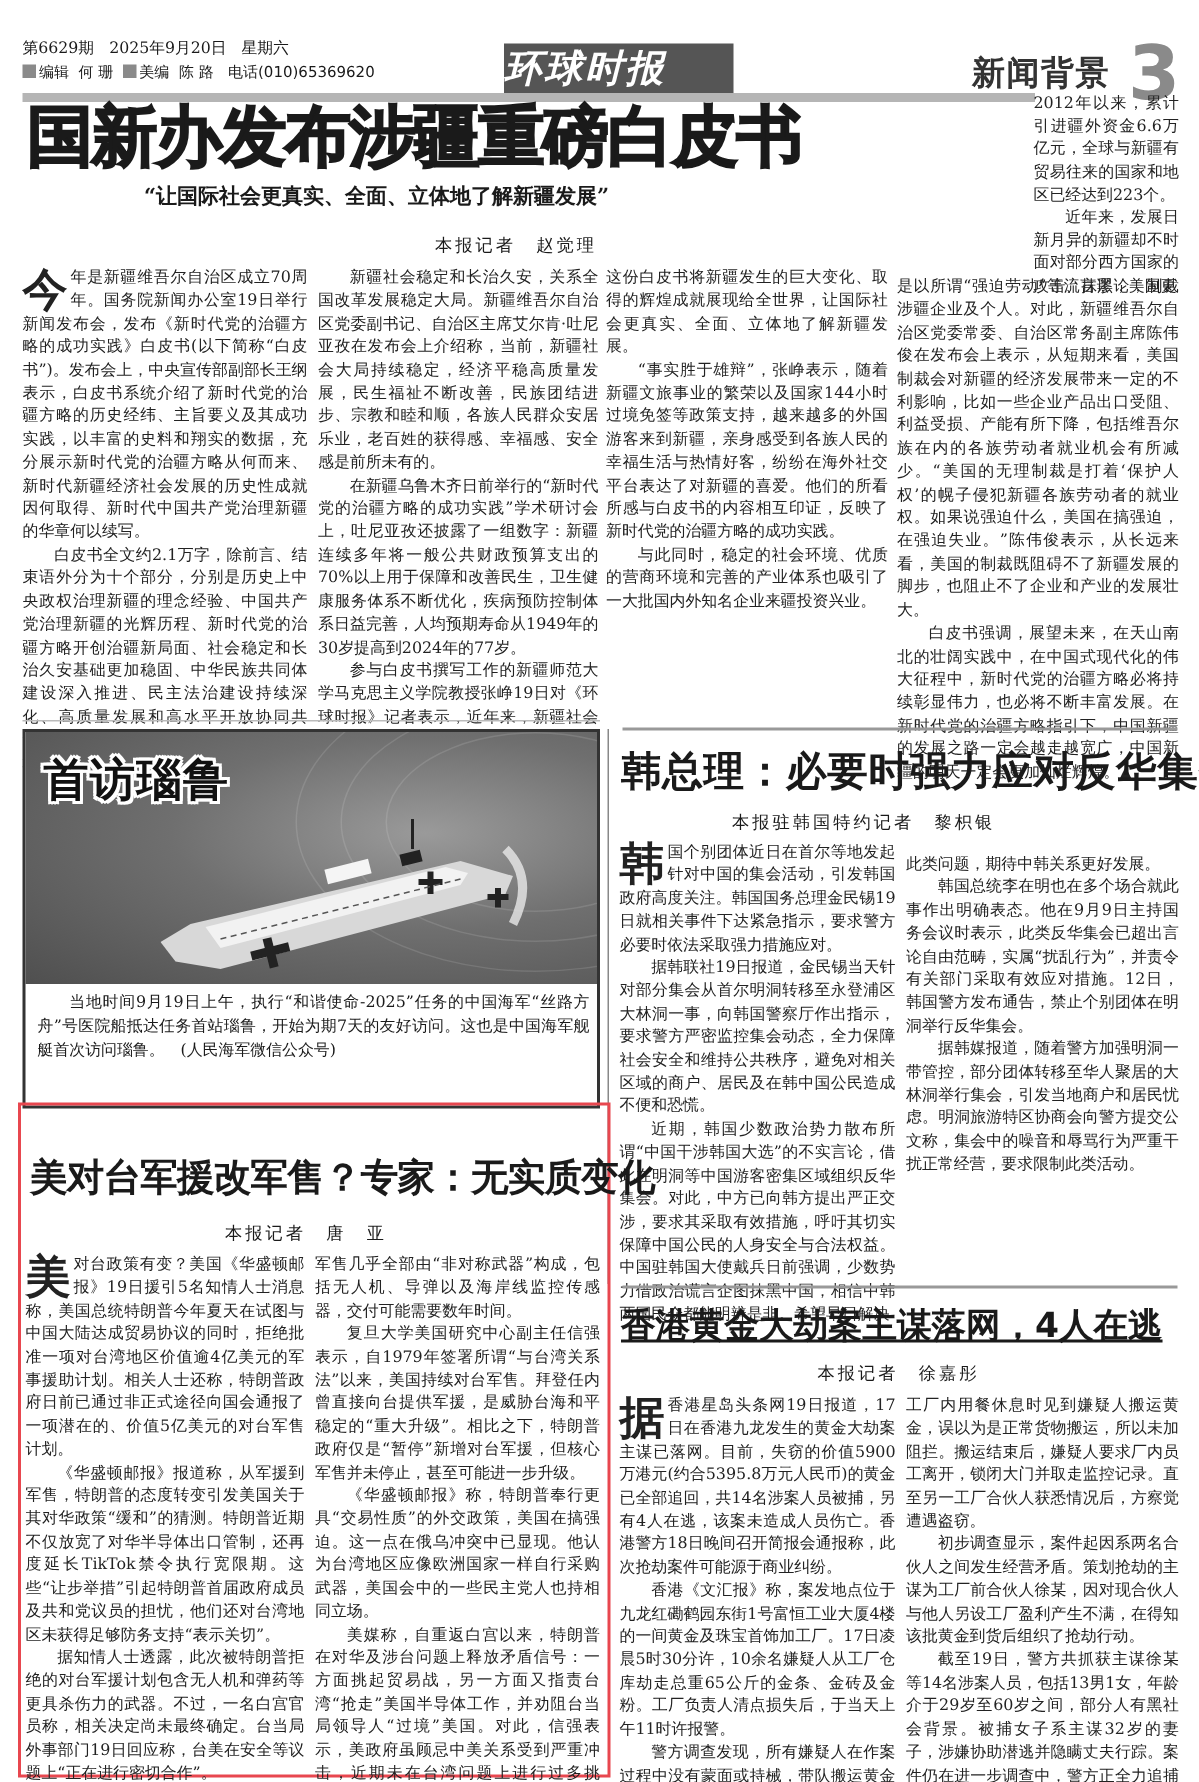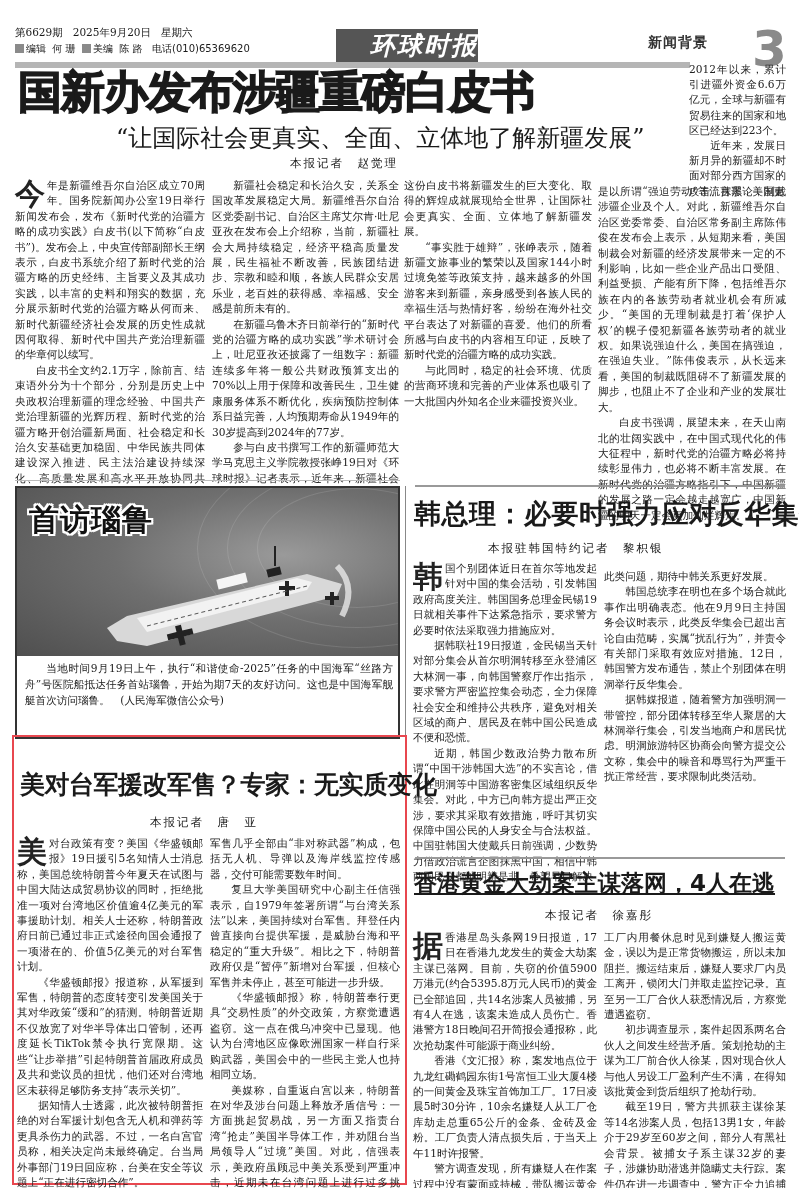--- a/index.html
+++ b/index.html
@@ -4,28 +4,28 @@
 <style>
   * { box-sizing: border-box; margin: 0; padding: 0; }
   html, body { width: 799px; height: 1188px; background: #ffffff; overflow: hidden; }
   body { font-family: "DejaVu Serif", "Liberation Serif", serif; color: #1a1a1a; position: relative; }
 
   .masthead { position: absolute; left: 0; top: 16px; width: 799px; height: 52px; }
   .mh-meta { position: absolute; left: 15px; top: 9px; font-size: 10.5px; line-height: 14px; }
   .mh-meta .row2 { font-family: "DejaVu Sans", sans-serif; font-size: 10px; margin-top: 3px; }
   .mh-meta .sq { display: inline-block; width: 9px; height: 9px; background: #8a8a8a; margin-right: 2px; vertical-align: -1px; }
   .mh-bar { position: absolute; left: 15px; top: 46px; width: 675px; height: 6px; background: #b5b5b5; }
-  .mh-logo { position: absolute; left: 336px; top: 13px; width: 142px; height: 33px; background: #555555; color: #fff;
-             font-family: "DejaVu Serif", serif; font-style: italic; font-weight: bold; font-size: 25px; line-height: 33px; text-align: right; letter-spacing: 2px; }
-  .mh-section { position: absolute; left: 648px; top: 18px; font-size: 14px; font-weight: bold; color: #333; letter-spacing: 1px; }
+  .mh-logo { position: absolute; left: 336px; top: 13px; width: 153px; height: 33px; background: #555555; color: #fff;
+             font-family: "DejaVu Serif", serif; font-style: italic; font-weight: bold; font-size: 25px; line-height: 33px; text-align: left; letter-spacing: 2px; }
+  .mh-section { position: absolute; left: 648px; top: 18px; font-size: 22px; font-weight: bold; color: #333; letter-spacing: 1px; }
   .mh-pagenum { position: absolute; left: 752px; top: 8px; font-size: 50px; line-height: 50px; color: #8a8a8a; font-family: "DejaVu Sans", sans-serif; font-weight: bold; }
 
   .headline { position: absolute; left: 18px; top: 62px; font-family: "DejaVu Sans", sans-serif; font-weight: 900; font-size: 44px; letter-spacing: -1px;
               line-height: 60px; color: #1a1a1a; -webkit-text-stroke: 1.4px #1a1a1a; white-space: nowrap; }
-  .subhead { position: absolute; left: 116px; top: 122px; font-size: 24px; font-weight: normal; letter-spacing: 0px; white-space: nowrap; }
+  .subhead { position: absolute; left: 96px; top: 122px; font-size: 14px; font-weight: bold; letter-spacing: 0px; white-space: nowrap; }
   .byline { position: absolute; font-size: 11.5px; letter-spacing: 2px; white-space: nowrap; }
 
   .col { position: absolute; font-size: 10.6px; line-height: 15.4px; text-align: justify; color: #222; }
   .col p { text-indent: 2em; }
   .col p.noind { text-indent: 0; }
   .dropcap { float: left; font-size: 30px; line-height: 29px; font-weight: bold; margin-right: 2px; margin-top: 1px; font-family: "DejaVu Sans", sans-serif; }
 
   .photo-box { position: absolute; left: 15px; top: 486px; width: 385px; height: 253px; border: 2px solid #333; background: #fff; }
   .photo { position: absolute; left: 0; top: 0; width: 381px; height: 168px; overflow: hidden;
            background: radial-gradient(ellipse at 70% 40%, #9a9a9a 0%, #6f6f6f 45%, #4f4f4f 100%); }
@@ -140,21 +140,21 @@
 <div class="byline" style="left:150px; top:815px;">本报记者　唐　亚</div>
 <div class="col" style="left:17px; top:836px; width:186px;">
   <p class="noind"><span class="dropcap">美</span><span>对台政策有变？美国《华盛顿邮报》19日援引5名知情人士消息称，美国总统特朗普今年夏天在试图与中国大陆达成贸易协议的同时，拒绝批准一项对台湾地区价值逾4亿美元的军事援助计划。相关人士还称，特朗普政府日前已通过非正式途径向国会通报了一项潜在的、价值5亿美元的对台军售计划。</span></p>
   <p>《华盛顿邮报》报道称，从军援到军售，特朗普的态度转变引发美国关于其对华政策“缓和”的猜测。特朗普近期不仅放宽了对华半导体出口管制，还再度延长TikTok禁令执行宽限期。这些“让步举措”引起特朗普首届政府成员及共和党议员的担忧，他们还对台湾地区未获得足够防务支持“表示关切”。</p>
   <p>据知情人士透露，此次被特朗普拒绝的对台军援计划包含无人机和弹药等更具杀伤力的武器。不过，一名白宫官员称，相关决定尚未最终确定。台当局外事部门19日回应称，台美在安全等议题上“正在进行密切合作”。</p>
 
 </div>
 <div class="col" style="left:210px; top:836px; width:190px;">
   <p class="noind">军售几乎全部由“非对称武器”构成，包括无人机、导弹以及海岸线监控传感器，交付可能需要数年时间。</p>
   <p>复旦大学美国研究中心副主任信强表示，自1979年签署所谓“与台湾关系法”以来，美国持续对台军售。拜登任内曾直接向台提供军援，是威胁台海和平稳定的“重大升级”。相比之下，特朗普政府仅是“暂停”新增对台军援，但核心军售并未停止，甚至可能进一步升级。</p>
-  <p>《华盛顿邮报》称，特朗普奉行更具“交易性质”的外交政策，方察觉遭遇盗窃。这一点在俄乌冲突中已显现。他认为台湾地区应像欧洲国家一样自行采购武器，美国会中的一些民主党人也持相同立场。</p>
+  <p>《华盛顿邮报》称，特朗普奉行更具“交易性质”的外交政策，美国在搞强迫。这一点在俄乌冲突中已显现。他认为台湾地区应像欧洲国家一样自行采购武器，美国会中的一些民主党人也持相同立场。</p>
   <p>美媒称，自重返白宫以来，特朗普在对华及涉台问题上释放矛盾信号：一方面挑起贸易战，另一方面又指责台湾“抢走”美国半导体工作，并劝阻台当局领导人“过境”美国。对此，信强表示，美政府虽顾忌中美关系受到严重冲击，近期未在台湾问题上进行过多挑衅，但并非没有动作。“美在台协会”日前公然翻炒“未决定台湾最终政治地位”的谬论。信强认为，特朗普再次上任以来，美台互动并无实质性改变。▲</p>
 </div>
 
 <div class="rule" style="left:415px; top:857px; width:370px; height:1.5px; background:#999;"></div>
 <div class="h2" style="left:414px; top:868px; font-size:23px;text-decoration:underline;">香港黄金大劫案主谋落网，4人在逃</div>
 <div class="byline" style="left:545px; top:908px;">本报记者　徐嘉彤</div>
 <div class="col" style="left:413px; top:930px; width:184px;">
   <p class="noind"><span class="dropcap">据</span><span>香港星岛头条网19日报道，17日在香港九龙发生的黄金大劫案主谋已落网。目前，失窃的价值5900万港元(约合5395.8万元人民币)的黄金已全部追回，共14名涉案人员被捕，另有4人在逃，该案未造成人员伤亡。香港警方18日晚间召开简报会通报称，此次抢劫案件可能源于商业纠纷。</span></p>
   <p>香港《文汇报》称，案发地点位于九龙红磡鹤园东街1号富恒工业大厦4楼的一间黄金及珠宝首饰加工厂。17日凌晨5时30分许，10余名嫌疑人从工厂仓库劫走总重65公斤的金条、金砖及金粉。工厂负责人清点损失后，于当天上午11时许报警。</p>
   <p>警方调查发现，所有嫌疑人在作案过程中没有蒙面或持械，带队搬运黄金者为工厂员工的“熟人”。多名员工在</p>

